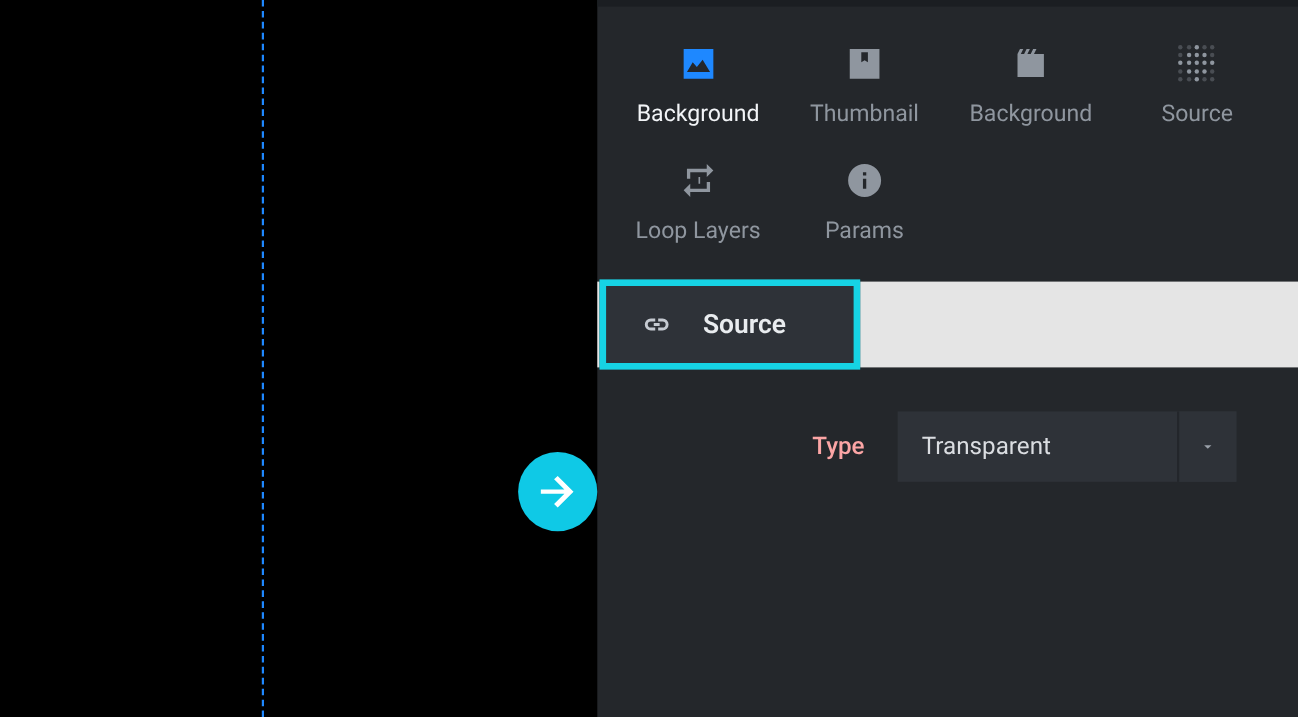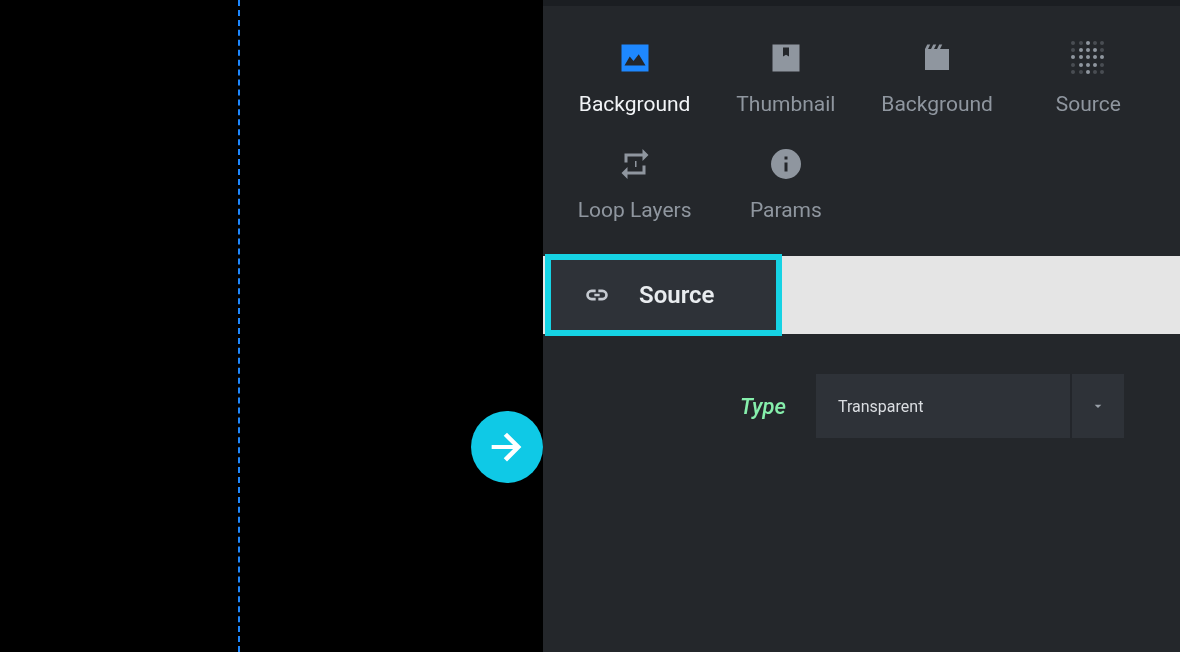--- a/index.html
+++ b/index.html
@@ -106,32 +106,32 @@
   .section-chip .section-title { font-size: 24px; font-weight: 600; color:#E9ECEF; }
 
   
   .field-area {
     padding: 40px 56px 0 0;
     display: flex;
     justify-content: flex-end;
     align-items: center;
     gap: 30px;
   }
-  .field-label { font-size: 22px; font-weight: 500; color:#86efac;font-style:italic; }
+  .field-label { font-size: 22px; font-weight: 500; color:#fca5a5; }
   .select-box {
     width: 308px;
     height: 64px;
     background: #2E3238;
     display: flex;
     align-items: center;
     justify-content: space-between;
     padding: 0 16px 0 22px;
     cursor: pointer;
   }
-  .select-value { font-size: 16px; color:#DADDE1; }
+  .select-value { font-size: 22px; color:#DADDE1; }
   .select-caret { width: 54px; height: 64px; background:#2E3238; display:flex; align-items:center; justify-content:center; margin-right:-16px; border-left:2px solid #23262B;}
   .select-caret svg { width:16px; height:16px; fill:#9AA1A9; }
 
   
   .dot-grid { width:34px; height:34px; display:grid; grid-template-columns:repeat(5,1fr); grid-template-rows:repeat(5,1fr); gap:2px; }
   .dot-grid span { width:4px; height:4px; border-radius:50%; background:#8F969F; }
   .dot-grid span.dim { opacity:.35; }
 </style>
 </head>
 <body>

